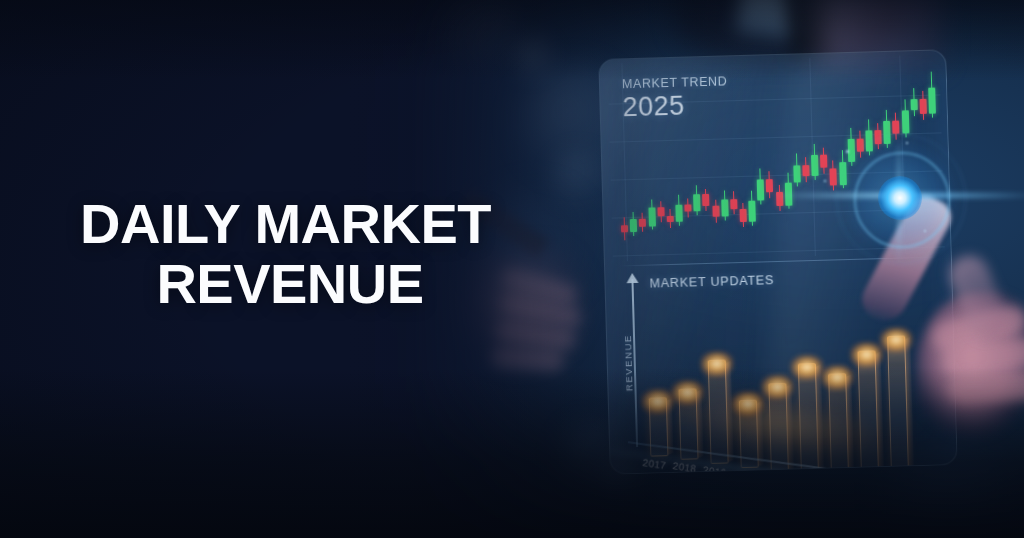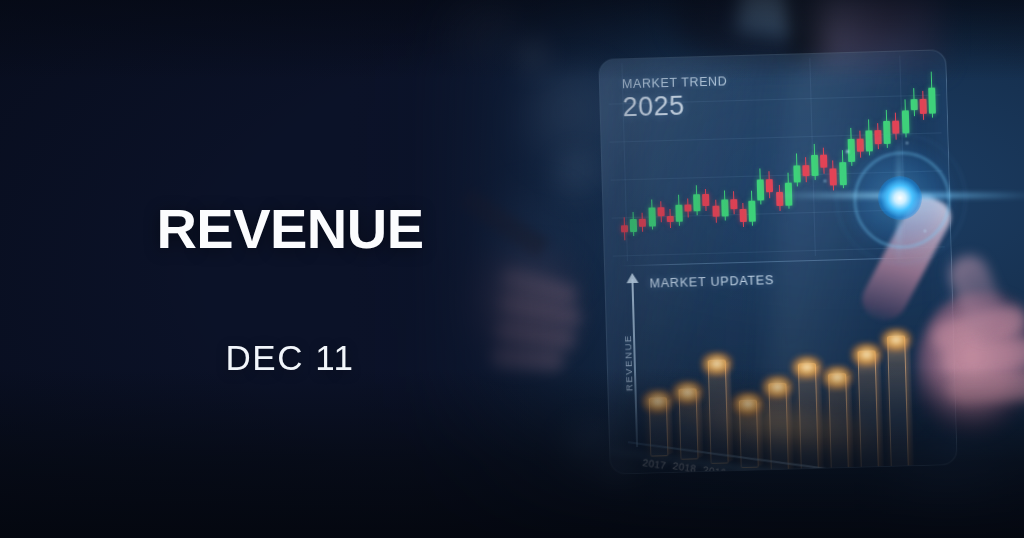--- a/index.html
+++ b/index.html
@@ -459,17 +459,17 @@
     <div class="spark" style="left:8px;top:-54px;width:2px;height:2px;"></div>
     <div class="spark" style="left:26px;top:34px;width:2px;height:2px;"></div>
   </div>
 
   <div class="bg-fade"></div>
   <div class="vign"></div>
   <div class="top-dark"></div>
   <div class="bottom-dark"></div>
 
   <div class="headline">
+    <span class="h-l1">DAILY MARKET</span>
     <span class="h-l2">REVENUE</span>
   </div>
-  <div class="subdate">DEC 11</div>
 
 </div>
 
 </body></html>

